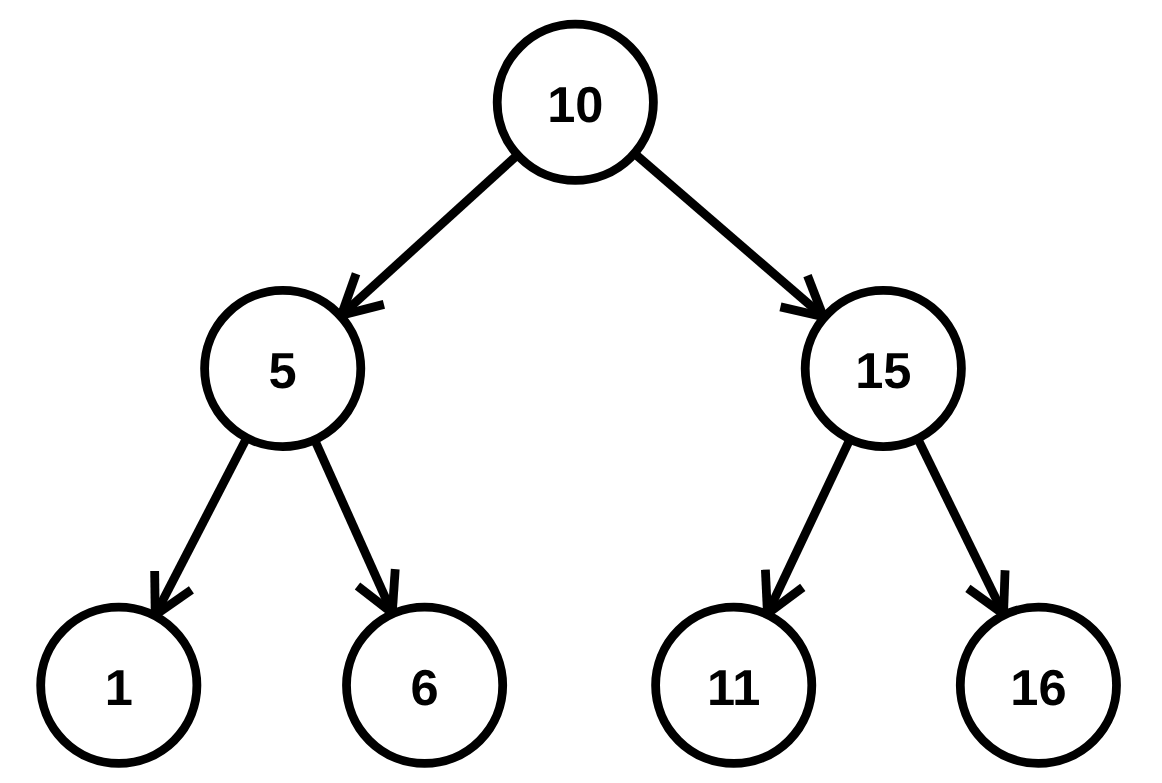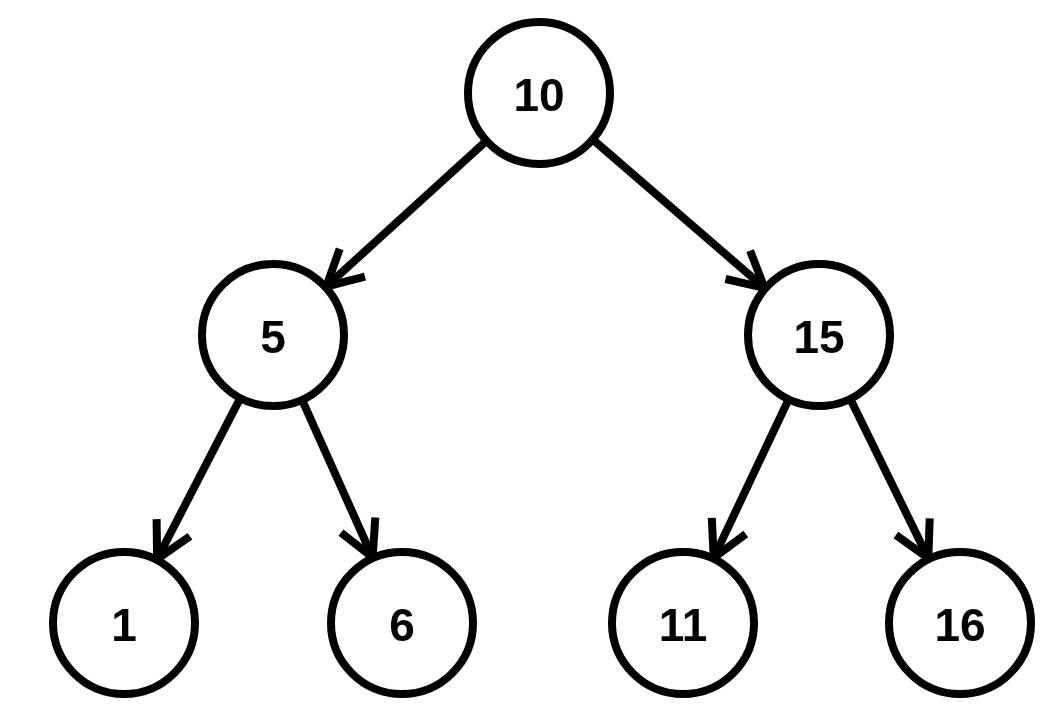--- a/index.html
+++ b/index.html
@@ -12,21 +12,20 @@
     width: 1056px;
     height: 712px;
     overflow: hidden;
     font-family: "Liberation Sans", sans-serif;
   }
   #diagram-root {
     position: relative;
     width: 928px;
     height: 712px;
     background: #ffffff;
-    padding-left: 16px;
   }
   #tree-svg {
     display: block;
     width: 1056px;
     height: 712px;
   }
   .node-circle {
     fill: #ffffff;
     stroke: #000000;
     stroke-width: 8;

